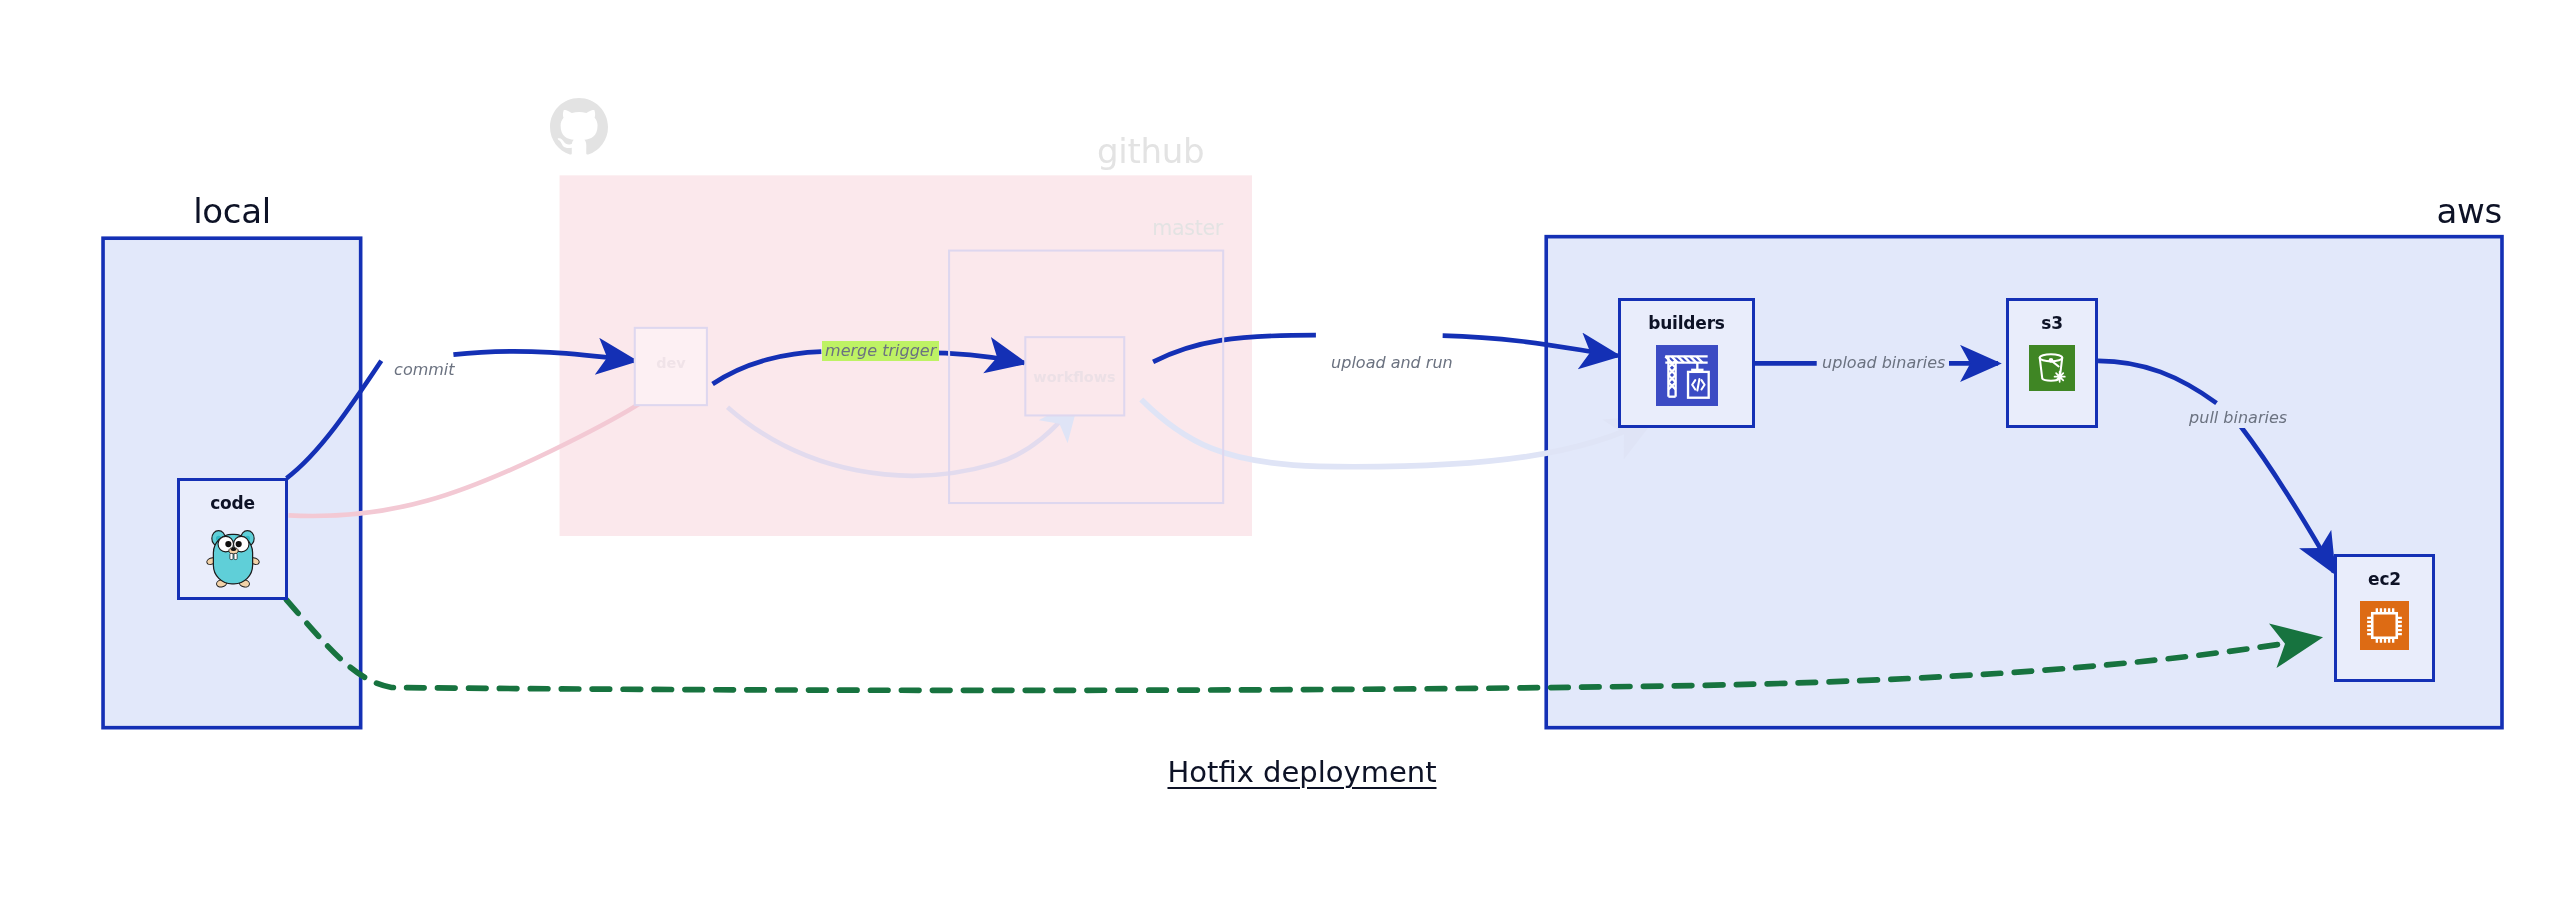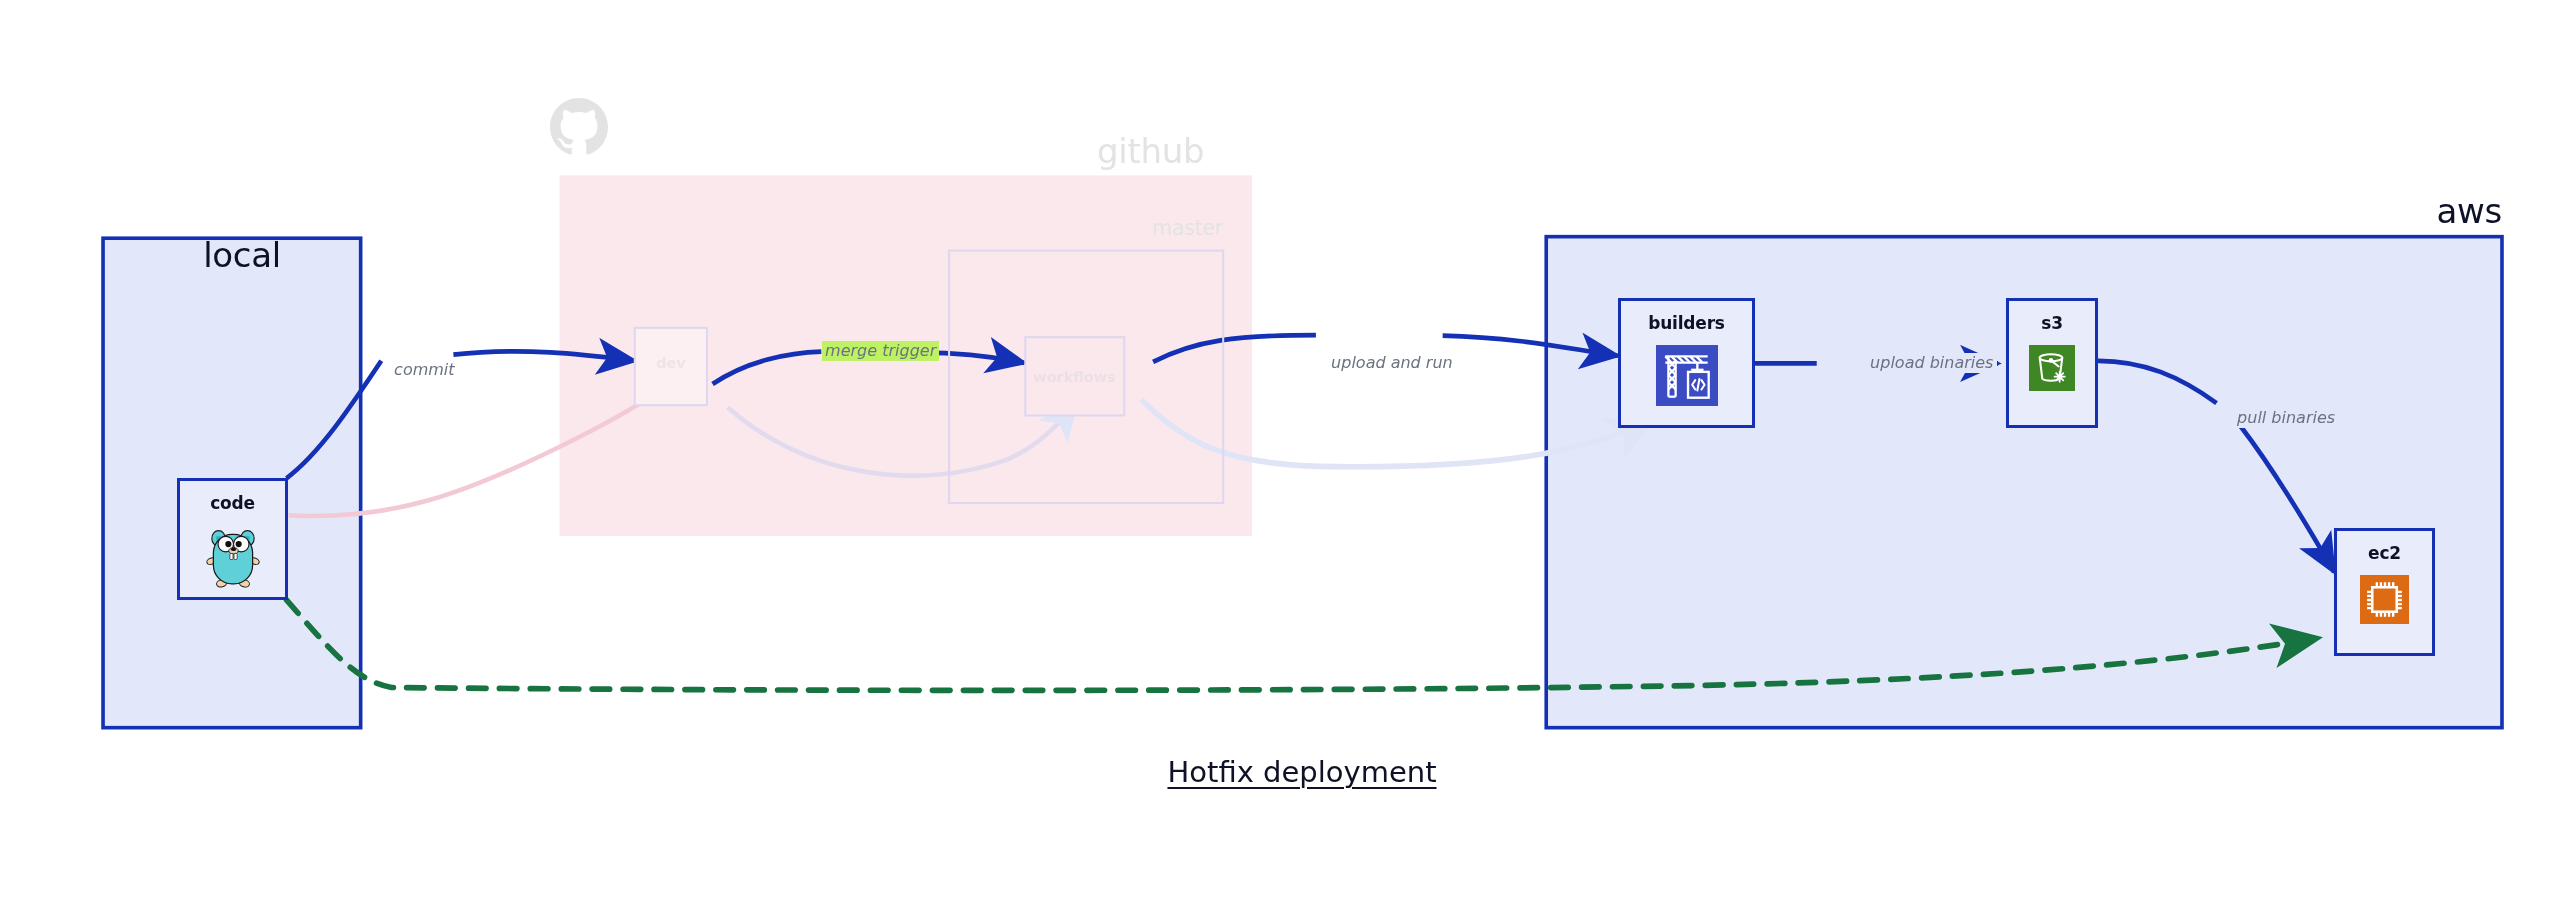--- a/index.html
+++ b/index.html
@@ -48,21 +48,21 @@
     font-size:16px;
     font-style:italic;
     color:#6b7280;
     font-family:"DejaVu Sans", sans-serif;
     white-space:nowrap;
     background:#ffffff;
     padding:0 3.1px;
     line-height:19.6px;
   }
   .edge-label.on-pink{background:#bef264;}
-  .edge-label.on-blue{background:#e2e8fa;margin-left:48px;}
+  .edge-label.on-blue{background:#e2e8fa;}
   .edge-label.plain{background:transparent;margin-top:28px;}
 
   
   #diagram-title{
     position:absolute;
     left:0;right:0;
     top:755px;
     text-align:center;
     font-size:29px;
     color:#0d1226;
@@ -127,21 +127,21 @@
     <rect x="1232" y="636" width="140" height="150" fill="#fdf0f3" stroke="#ded7ef" stroke-width="4"></rect>
     <rect x="1990" y="654" width="192" height="152" fill="#fbe8ec" stroke="#ded7ef" stroke-width="4"></rect>
   </svg>
 
   <div id="github-logo">
     <svg width="58" height="58" viewBox="0 0 16 16" aria-hidden="true">
       <path fill="#e3e3e3" d="M8 0C3.58 0 0 3.58 0 8c0 3.54 2.29 6.53 5.47 7.59.4.07.55-.17.55-.38 0-.19-.01-.82-.01-1.49-2.01.37-2.53-.49-2.69-.94-.09-.23-.48-.94-.82-1.13-.28-.15-.68-.52-.01-.53.63-.01 1.08.58 1.23.82.72 1.21 1.87.87 2.33.66.07-.52.28-.87.51-1.07-1.78-.2-3.64-.89-3.64-3.95 0-.87.31-1.59.82-2.15-.08-.2-.36-1.02.08-2.12 0 0 .67-.21 2.2.82.64-.18 1.32-.27 2-.27s1.36.09 2 .27c1.53-1.04 2.2-.82 2.2-.82.44 1.1.16 1.92.08 2.12.51.56.82 1.27.82 2.15 0 3.07-1.87 3.75-3.65 3.95.29.25.54.73.54 1.48 0 1.07-.01 1.93-.01 2.2 0 .21.15.46.55.38A8.012 8.012 0 0 0 16 8c0-4.42-3.58-8-8-8z"></path>
     </svg>
   </div>
 
-  <div class="region-label" style="left:113px;top:191px;width:258px;text-align:center;margin-top:44px;">local</div>
+  <div class="region-label" style="left:103px;top:191px;width:258px;text-align:center;">local</div>
   <div class="region-label faded" style="left:1097px;top:131px;">github</div>
   <div class="region-label" style="left:1546px;top:191px;width:956px;text-align:right;">aws</div>
 
   <div class="region-label faded" style="left:949px;top:216px;width:274px;text-align:right;font-size:20.6px;">master</div>
   <div style="position:absolute;left:635px;top:355px;width:72px;text-align:center;font-size:14.4px;font-weight:bold;color:#f0e3e8;font-family:'DejaVu Sans',sans-serif;">dev</div>
   <div style="position:absolute;left:1025px;top:369px;width:99px;text-align:center;font-size:14.4px;font-weight:bold;color:#ece0e6;font-family:'DejaVu Sans',sans-serif;">workflows</div>
 
   <div class="node" style="left:1618px;top:298px;width:137px;height:130px;">
     <div class="node-title">builders</div>
     <div class="node-icon">
@@ -214,21 +214,21 @@
           <path d="M43 30 L58 42"></path>
           <circle cx="43" cy="30" r="2.6" fill="#ffffff"></circle>
         </g>
         <g stroke="#ffffff" stroke-width="3.4" stroke-linecap="round">
           <path d="M60 52 L60 72 M50 62 L70 62 M53 55 L67 69 M67 55 L53 69"></path>
         </g>
       </svg>
     </div>
   </div>
 
-  <div class="node" style="left:2334px;top:528px;width:101px;height:128px;">
+  <div class="node" style="left:2334px;top:554px;width:101px;height:128px;">
     <div class="node-title">ec2</div>
     <div class="node-icon">
       <svg width="49" height="49" viewBox="0 0 96 96">
         <rect x="0" y="0" width="96" height="96" fill="#dd6b14"></rect>
         <rect x="24" y="24" width="48" height="48" fill="none" stroke="#ffffff" stroke-width="5"></rect>
         <g stroke="#ffffff" stroke-width="4.6" stroke-linecap="butt">
           <path d="M33 14 L33 24 M41 14 L41 24 M49 14 L49 24 M57 14 L57 24 M65 14 L65 24"></path>
           <path d="M33 72 L33 82 M41 72 L41 82 M49 72 L49 82 M57 72 L57 82 M65 72 L65 82"></path>
           <path d="M14 33 L24 33 M14 41 L24 41 M14 49 L24 49 M14 57 L24 57 M14 65 L24 65"></path>
           <path d="M72 33 L82 33 M72 41 L82 41 M72 49 L82 49 M72 57 L82 57 M72 65 L82 65"></path>

